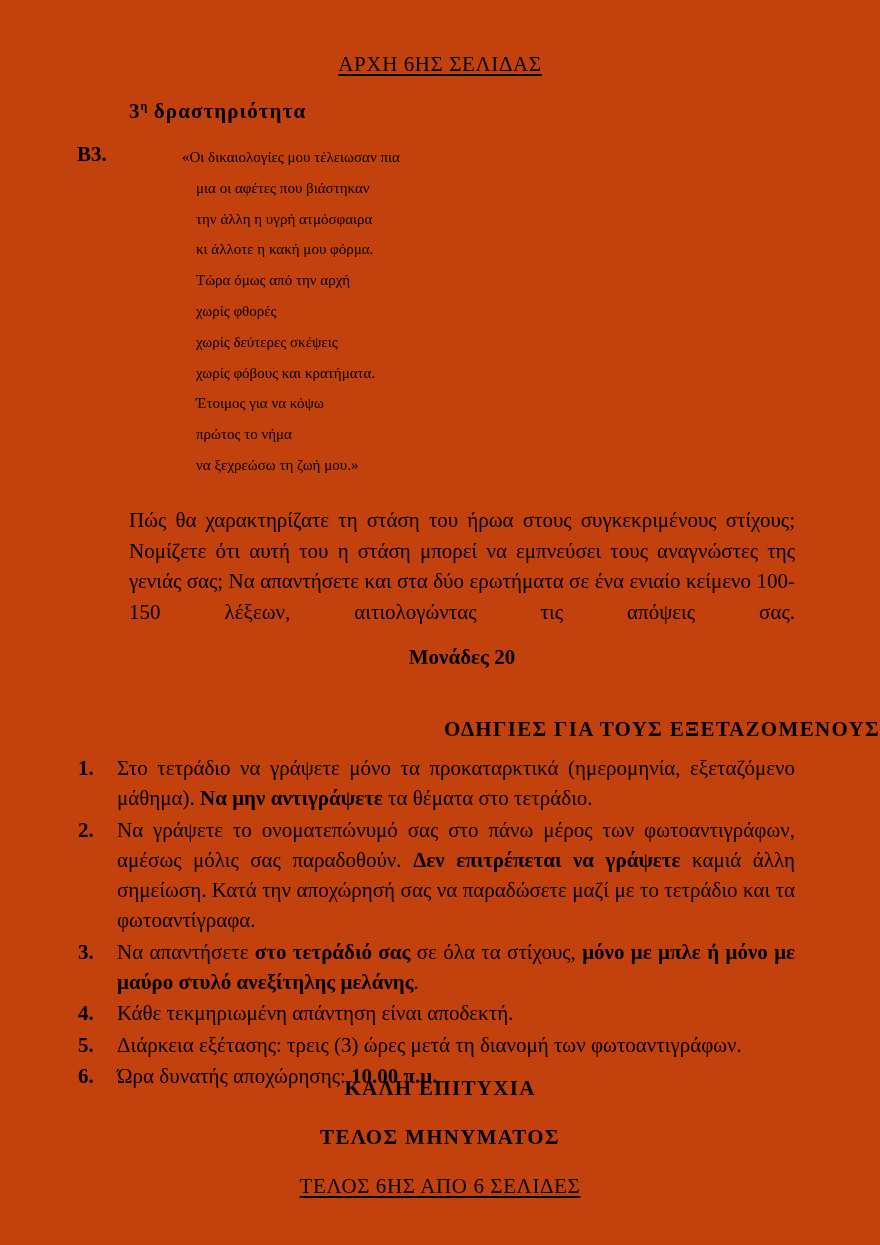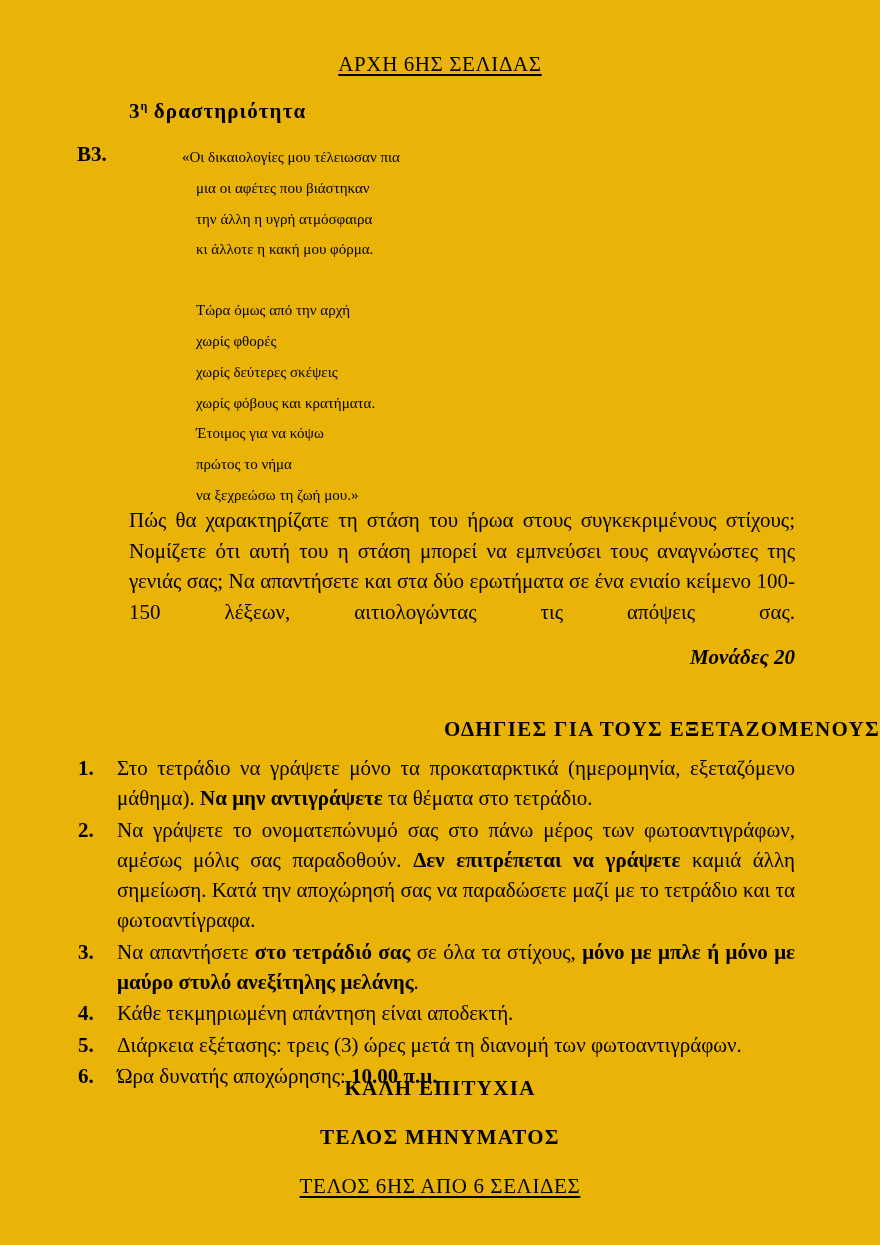--- a/index.html
+++ b/index.html
@@ -9,21 +9,21 @@
   }
   body {
     font-family: "Liberation Serif", "DejaVu Serif", serif;
     color: #000000;
   }
   .page {
     position: relative;
     width: 880px;
     height: 1245px;
     margin: 0 auto;
-    background: #eab308;
+    background: #c2410c;
     overflow: hidden;
   }
 
   
   .page-header {
     position: absolute;
     top: 52px;
     left: 0;
     width: 880px;
     text-align: center;
@@ -60,44 +60,43 @@
   }
 
   .poem {
     position: absolute;
     top: 142px;
     left: 196px;
     width: 420px;
     font-size: 15px;
     line-height: 30.8px;
   }
-  .poem .stanza + .stanza { margin-top: 30px; }
+  .poem .stanza + .stanza { }
   .poem .line { white-space: pre; }
   .poem .first-line { margin-left: -14px; }
 
   .question-para {
     position: absolute;
     top: 505px;
     left: 129px;
     width: 666px;
     font-size: 21px;
     line-height: 30.5px;
     text-align: justify;
     text-justify: inter-word;
     text-align-last: justify;
   }
   .marks {
     position: absolute;
     top: 645px;
     left: 129px;
     width: 666px;
-    text-align: right;
-    font-weight: bold;
-    font-size: 21px;
-    font-style: italic;
+    text-align: center;
+    font-weight: bold;
+    font-size: 21px;
   }
 
   
   .instructions-heading {
     position: absolute;
     top: 717px;
     left: 0;
     width: 880px;
     text-align: right;
     font-weight: bold;

